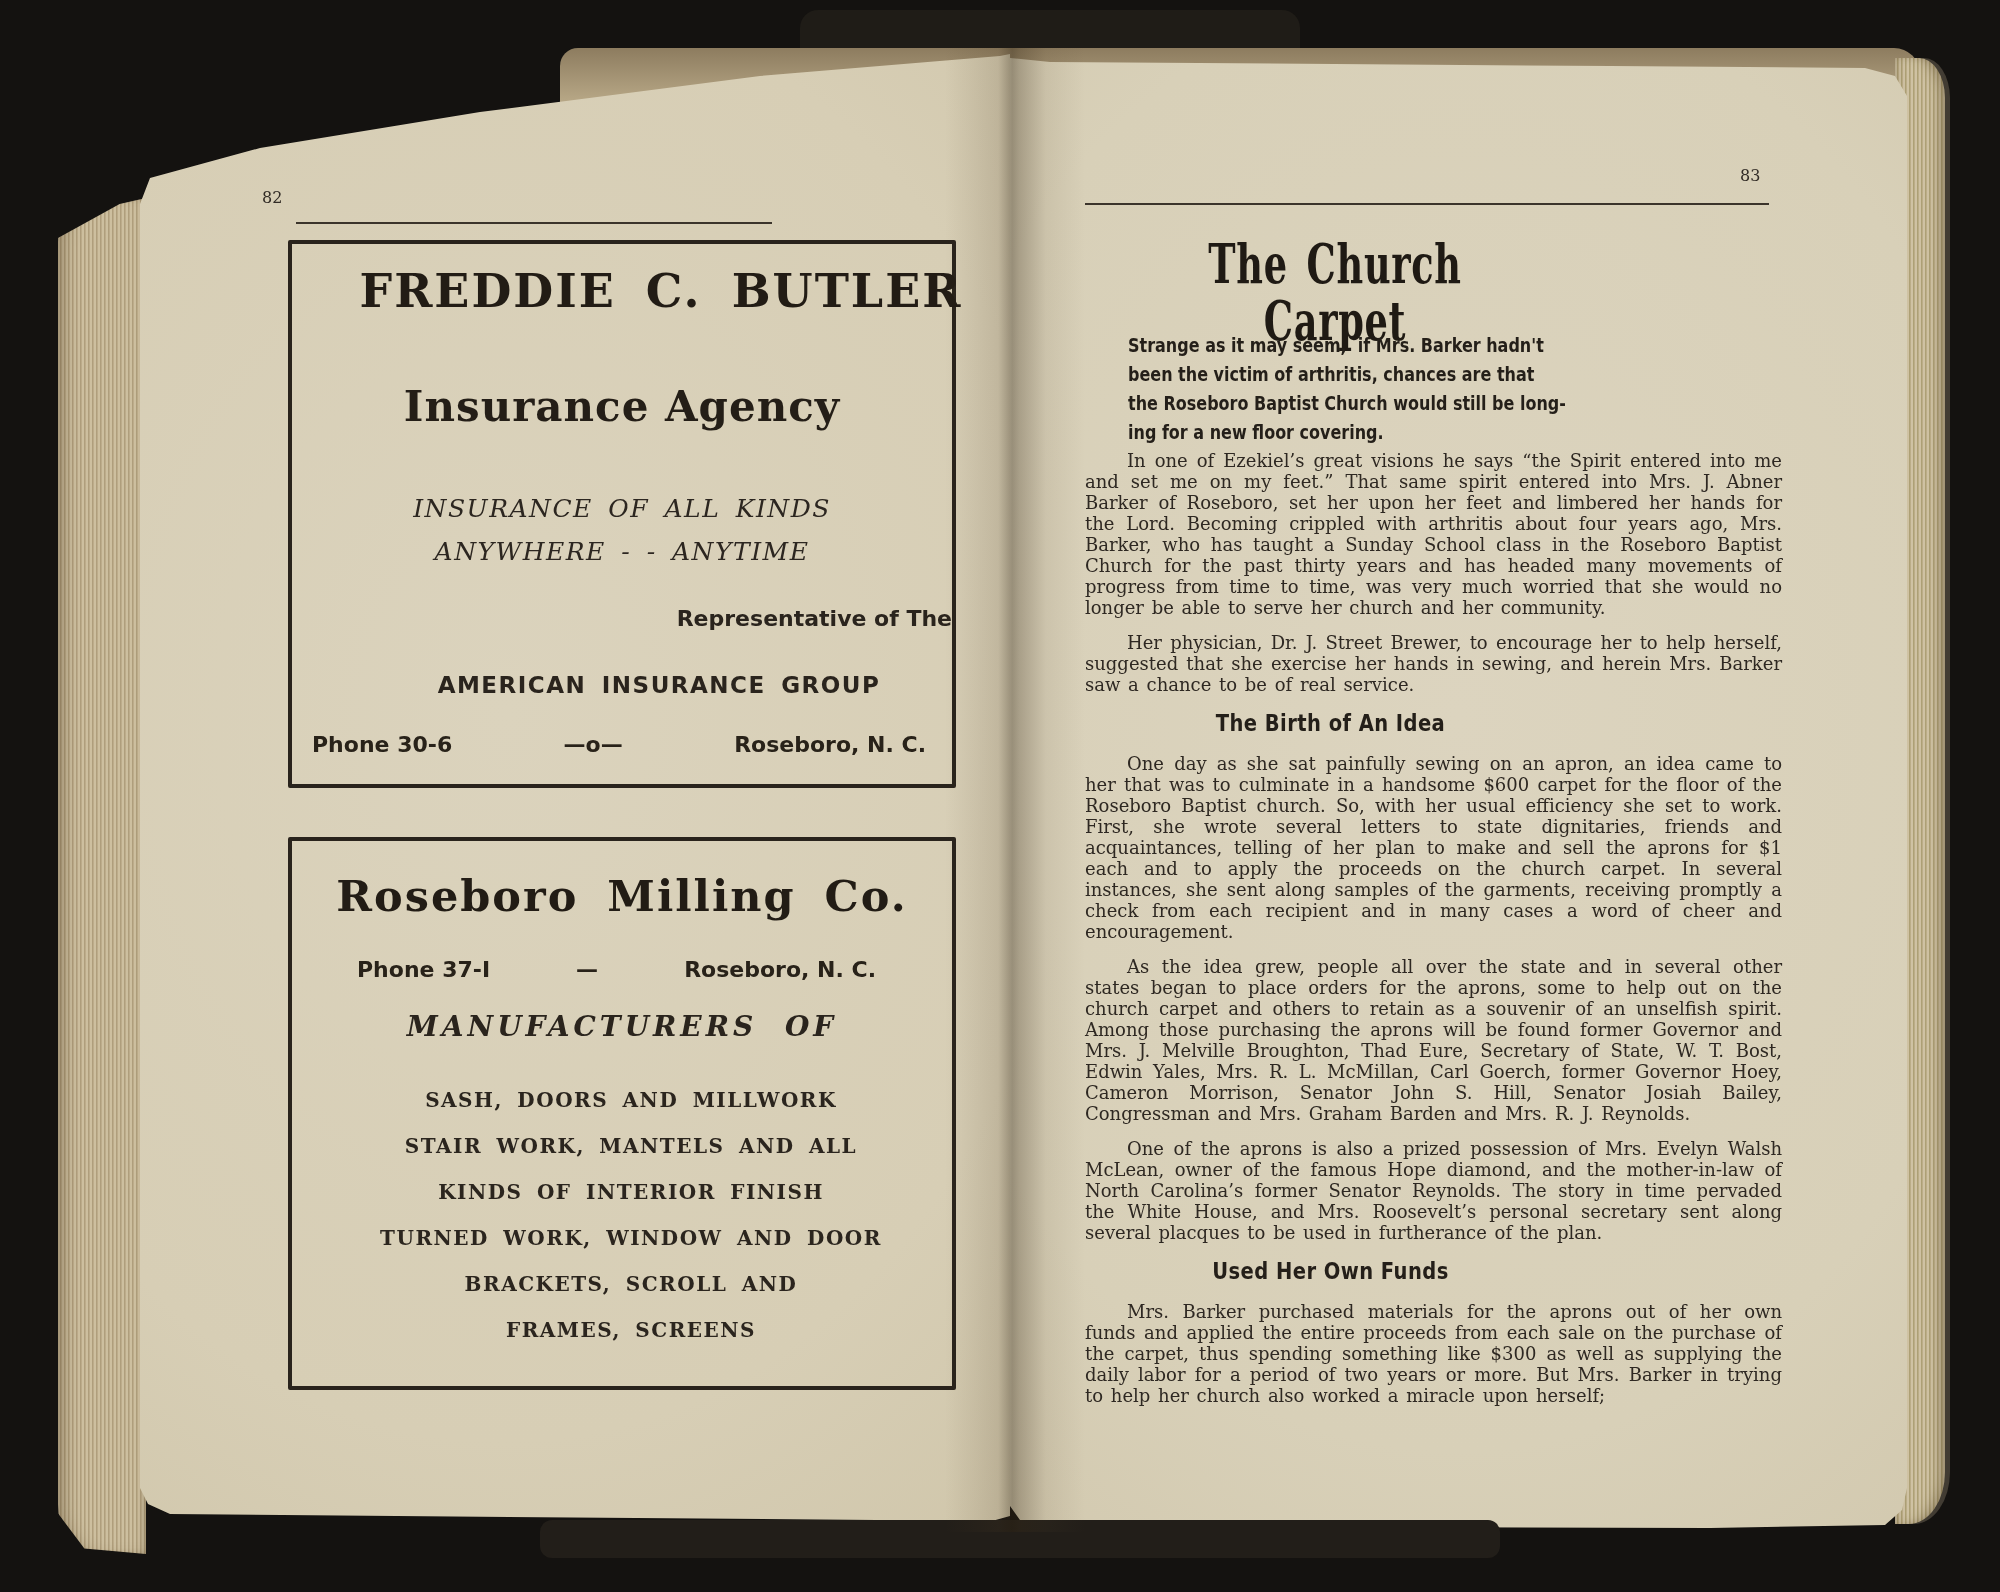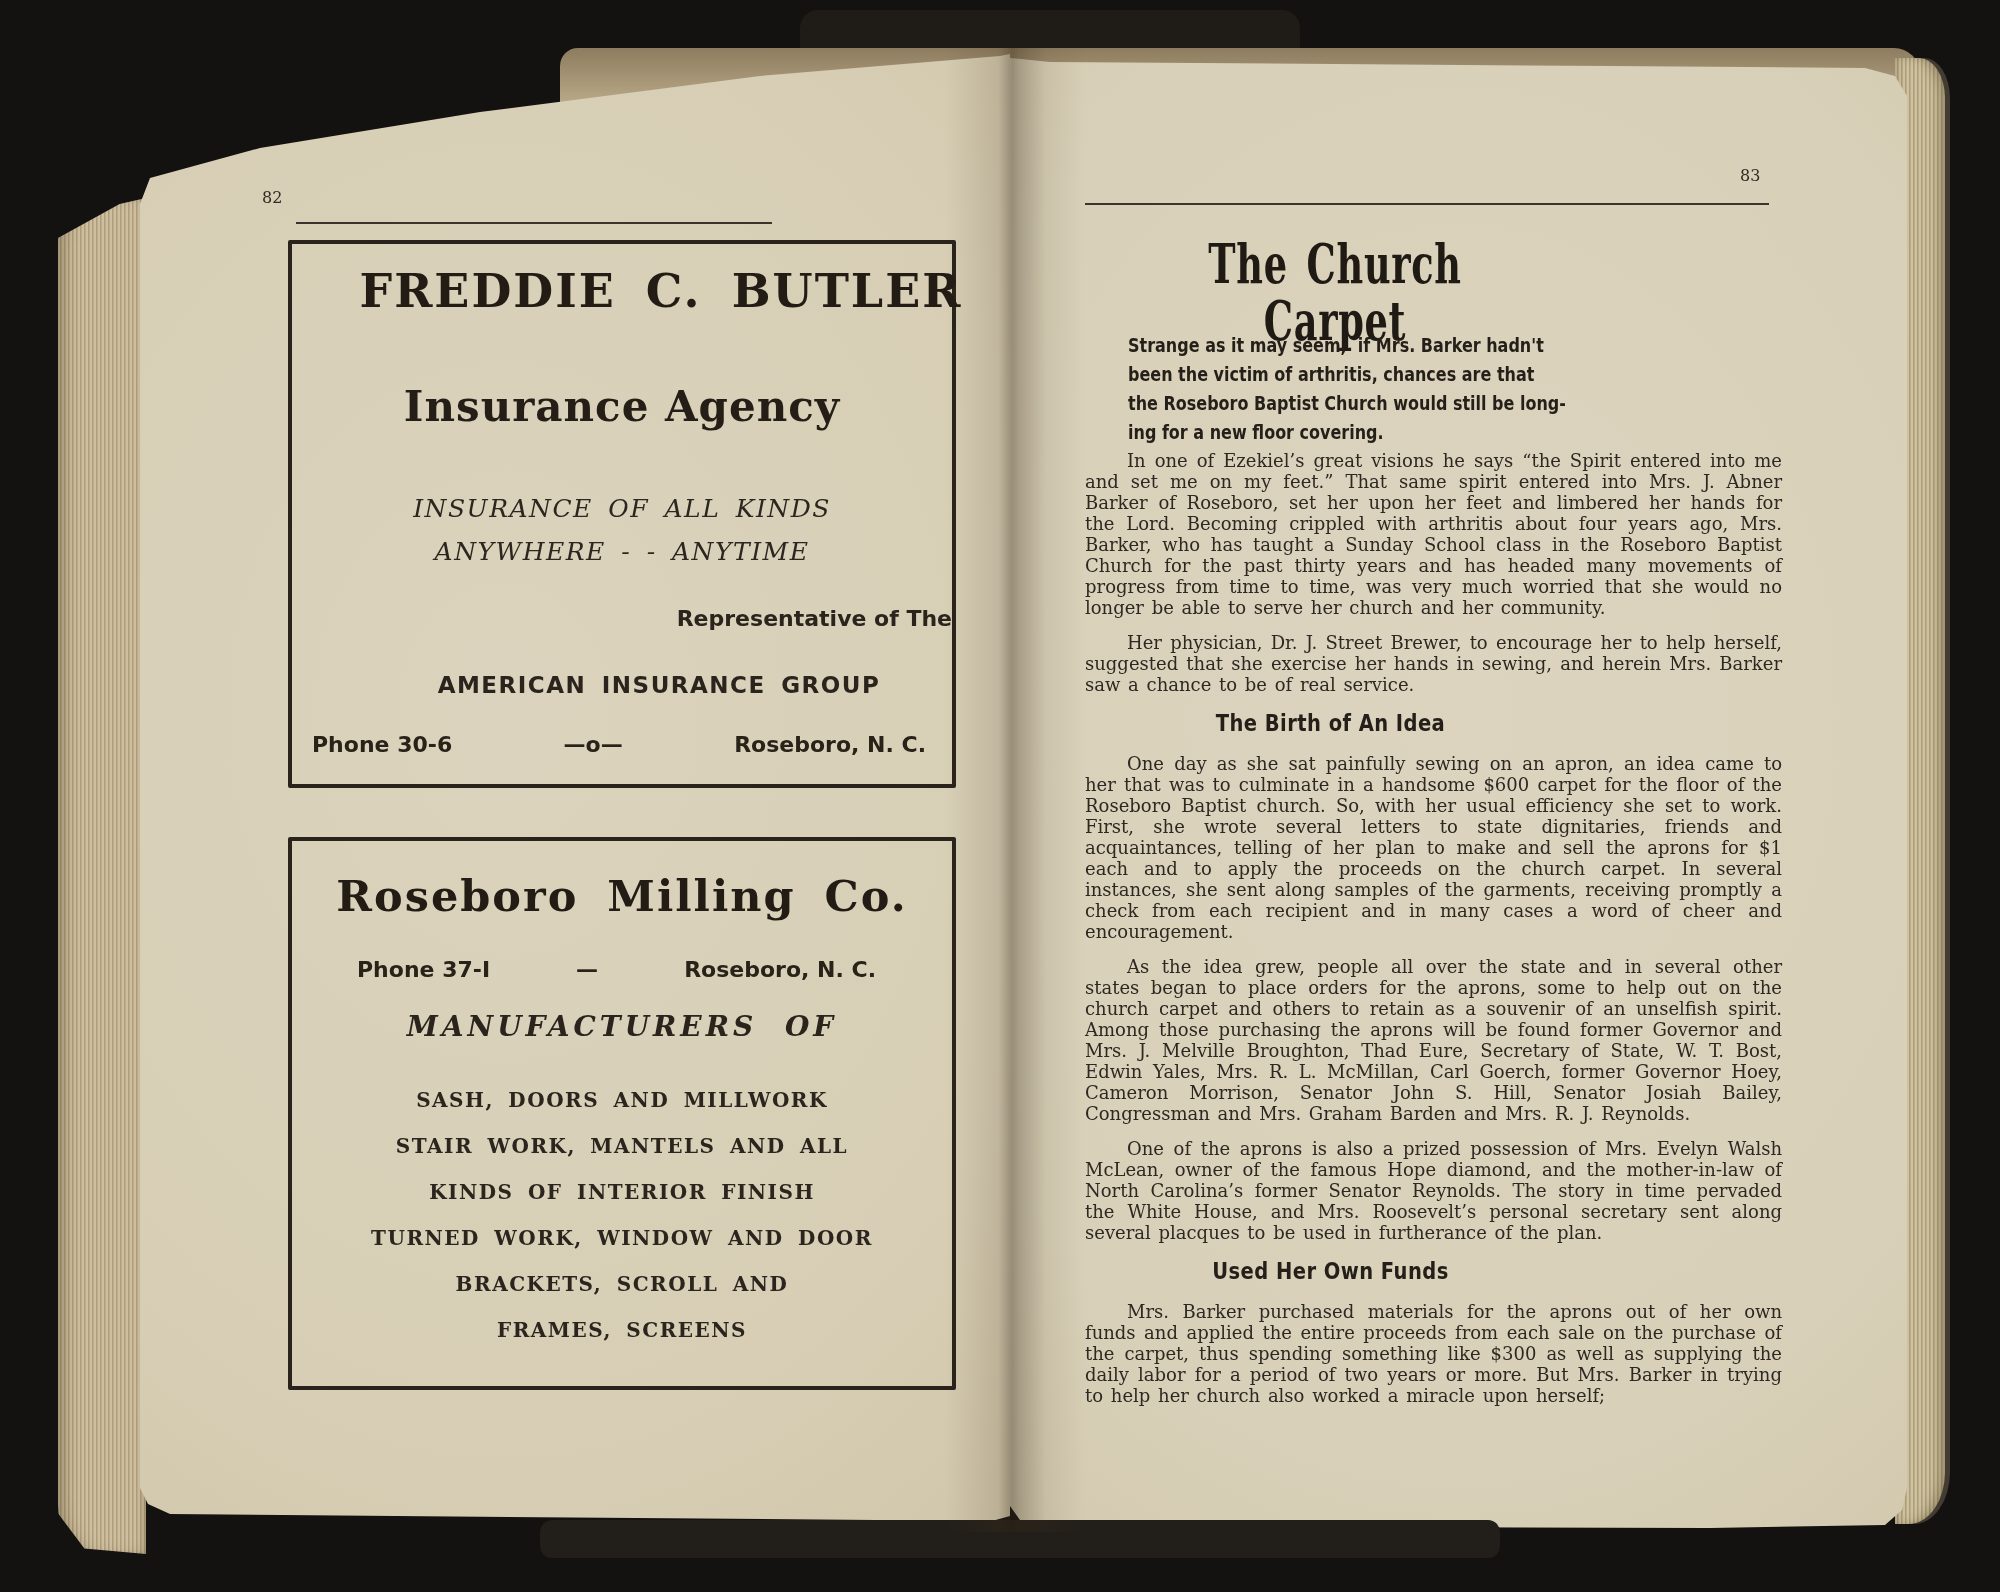--- a/index.html
+++ b/index.html
@@ -141,21 +141,21 @@
   </div>
 
   <div class="ad-box" style="top:837px;height:553px;">
     <div class="ad-title" style="top:34px;font-size:43px;">Roseboro Milling Co.</div>
     <div class="ad-row sans" style="top:116px;padding:0 76px 0 65px;">
       <span>Phone 37-I</span>
       <span>—</span>
       <span>Roseboro, N. C.</span>
     </div>
     <div class="mfr" style="top:172px;">MANUFACTURERS OF</div>
-    <div class="caps-wrap" style="top:236px;height:276px;">
+    <div class="caps-wrap" style="top:236px;height:276px;padding-left:9px;">
       <span class="caps-line">SASH, DOORS AND MILLWORK</span>
       <span class="caps-line">STAIR WORK, MANTELS AND ALL</span>
       <span class="caps-line">KINDS OF INTERIOR FINISH</span>
       <span class="caps-line">TURNED WORK, WINDOW AND DOOR</span>
       <span class="caps-line">BRACKETS, SCROLL AND</span>
       <span class="caps-line">FRAMES, SCREENS</span>
     </div>
   </div>
 
   <div class="pagenum" style="left:1740px;top:166px;">83</div>

